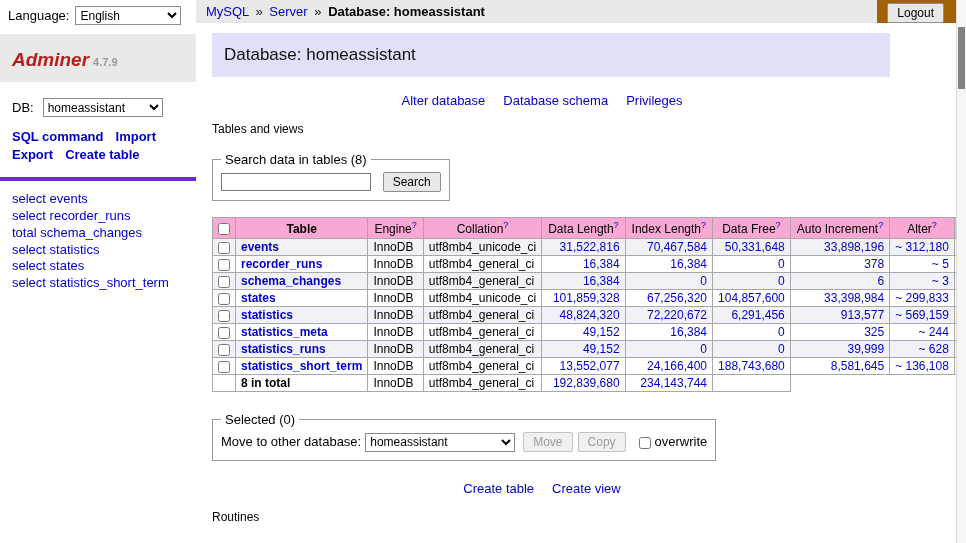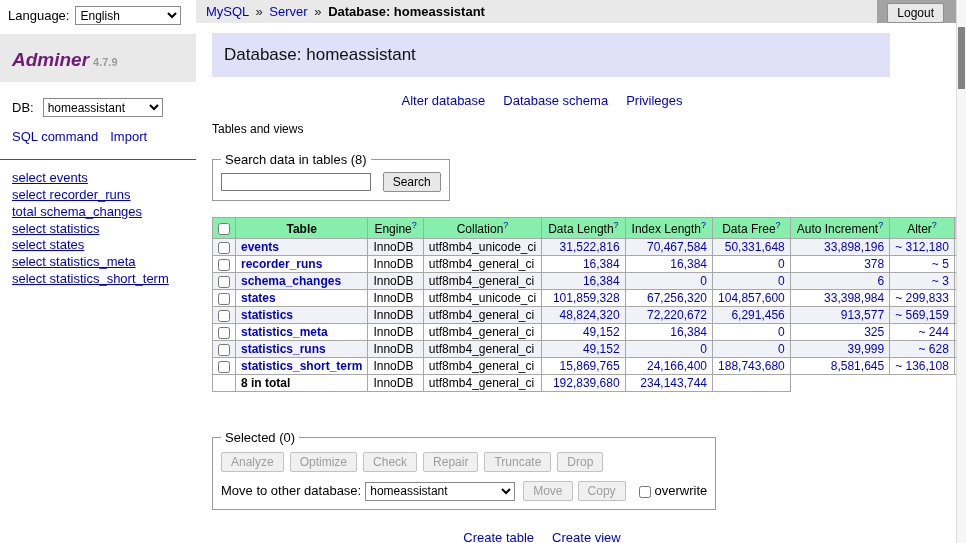--- a/index.html
+++ b/index.html
@@ -11,64 +11,64 @@
   button:disabled { color:#9d9d9d; border-color:#c2c2c2; background:#f0f0f0; cursor:default; }
   input[type=checkbox] { width:12px; height:12px; margin:0 2px; vertical-align:middle; }
 
   .page { display:flex; width:966px; height:543px; }
 
   
   .sidebar { width:196px; flex:0 0 196px; }
   .lang-row { padding:6px 8px 4px; }
   .lang-row select { width:106px; margin-left:4px; }
   .logo { margin:5px 0 0; background:#e9e9e9; padding:8px 12px 9px; }
-  .app-name { font-size:19px; font-weight:bold; font-style:italic; color:#701a75; }
+  .app-name { font-size:19px; font-weight:bold; font-style:italic; color:#b91c1c; }
   .app-version { font-size:11px; color:#9a9a9a; margin-left:4px; }
   .db-row { padding:16px 12px 8px; }
   .db-row select { width:120px; margin-left:4px; }
-  .sidebar-actions { padding:4px 12px 12px; border-bottom:1px solid #6d28d9; }
+  .sidebar-actions { padding:4px 12px 12px; border-bottom:4px solid #6d28d9;font-weight:bold; }
   .sidebar-actions p { margin:0 0 3px; }
   .sidebar-actions a { margin-right:12px; }
   .table-links { padding:10px 12px; }
-  .table-links a { display:block; margin-bottom:1px; line-height:1.22;text-decoration:underline; }
+  .table-links a { display:block; margin-bottom:1px; line-height:1.22; }
 
   
   .main { flex:1 1 auto; display:flex; flex-direction:column; }
   .topbar { display:flex; align-items:flex-start; }
   .breadcrumb { flex:1; background:#e9e9e9; padding:4px 10px; line-height:15px; }
   .breadcrumb .sep { color:#222; margin:0 3px; }
   .breadcrumb b { color:#000; font-weight:bold; }
-  .logout-wrap { padding:3px 22px 0 10px; background:#a3a3a3; }
+  .logout-wrap { padding:3px 22px 0 10px; background:#a16207; }
 
   .content { width:694px; padding:8px 0 16px 16px; }
   .page-title { margin:2px 0 0; background:#e0e0f8; padding:12px; font-size:17px; font-weight:normal; color:#111; }
   .links-row { margin:16px 0 12px;text-align:center; }
   .links-row a { margin-right:18px; }
   h3 { font-size:12px; font-weight:normal; margin:14px 0 14px; }
 
   fieldset { display:inline-block; border:1px solid #999; margin:2px 0 4px; padding:5px 8px 8px; }
   legend { font-size:13px; padding:0 4px; }
   .search-fs input[type=text] { width:150px; height:18px; border:1px solid #777; font:12px "Liberation Sans", sans-serif; padding:1px 3px; }
   .search-fs button { margin-left:8px; }
 
   table { border-collapse:collapse; margin:12px 0 14px; }
   th, td { border:1px solid #a8a8a8; padding:1px 5px; font-size:12px; height:17px; white-space:nowrap; }
-  thead th { background:#86efac; font-weight:normal; text-align:center; padding:2px 6px; }
+  thead th { background:#f9a8d4; font-weight:normal; text-align:center; padding:2px 6px; }
   thead th:nth-child(2) { font-weight:bold; }
   sup { color:#0000cc; font-size:9px; }
   tbody.rows tr:nth-child(odd) { background:#f1f1f8; }
   td.cb, th.cb { width:20px; text-align:center; padding:1px 3px; }
   td.name a { font-weight:bold; }
   td.num { text-align:right; color:#0000cc; }
   td.comment { width:56px; }
   tbody.total td { background:#fff; }
   tbody.total .total-name { font-weight:bold; }
   tbody.total td.noborder { border:none; }
 
-  .selected-fs { margin-top:24px; }
+  .selected-fs { margin-top:6px; }
   .btn-row { margin:2px 0 9px; }
   .btn-row button { margin-right:6px; }
   .move-row span.mv-label { margin-right:4px; }
   .move-row select { width:150px; margin-right:8px; }
   .move-row button { margin-right:5px; }
   .ow { margin-left:6px; font-size:13px; }
   .ow span { margin-left:2px; }
 
   
   .fake-scrollbar { position:fixed; top:0; right:0; width:10px; height:543px; background:#f6f6f6; border-left:1px solid #dcdcdc; }
@@ -86,28 +86,30 @@
     <h1 class="logo">
       <span class="app-name">Adminer</span><span class="app-version">4.7.9</span>
     </h1>
     <div class="db-row">
       <span style="margin-right: 5px;">DB:</span><select><option>homeassistant</option></select>
     </div>
     <div class="sidebar-actions">
       <p>
         <a>SQL command</a><a>Import</a>
       </p>
+      <p>
+        <a>Export</a><a>Create table</a>
+      </p>
     </div>
     <nav class="table-links">
       <a>select events</a>
         <a>select recorder_runs</a>
         <a>total schema_changes</a>
         <a>select statistics</a>
         <a>select states</a>
-        <a>select statistics_meta</a>
         <a>select statistics_short_term</a>
     </nav>
   </aside>
 
   <div class="main">
     <div class="topbar">
       <div class="breadcrumb">
         <a>MySQL</a>
         <span class="sep">»</span>
         <a>Server</a>
@@ -244,21 +246,21 @@
               <td class="num">0</td>
               <td class="num">39,999</td>
               <td class="num">~ 628</td>
               <td class="comment"></td>
             </tr>
             <tr>
               <td class="cb"><input type="checkbox" style=""></td>
               <td class="name"><a>statistics_short_term</a></td>
               <td>InnoDB</td>
               <td>utf8mb4_general_ci</td>
-              <td class="num">15,869,765</td>
+              <td class="num">13,552,077</td>
               <td class="num">24,166,400</td>
               <td class="num">188,743,680</td>
               <td class="num">8,581,645</td>
               <td class="num">~ 136,108</td>
               <td class="comment"></td>
             </tr>
         </tbody>
         <tbody class="total">
           <tr>
             <td class="cb"></td>
@@ -270,23 +272,20 @@
             <td></td>
             <td class="noborder"></td>
             <td class="noborder"></td>
             <td class="noborder"></td>
           </tr>
         </tbody>
       </table>
 
       <fieldset class="selected-fs">
         <legend>Selected (0)</legend>
-        <div class="btn-row">
-          <button disabled="">Analyze</button><button disabled="">Optimize</button><button disabled="">Check</button><button disabled="">Repair</button><button disabled="">Truncate</button><button disabled="">Drop</button>
-        </div>
         <div class="move-row">
           <span class="mv-label">Move to other database:</span><select><option>homeassistant</option></select><button disabled="">Move</button><button disabled="">Copy</button><label class="ow"><input type="checkbox" style=""><span>overwrite</span></label>
         </div>
       </fieldset>
 
       <p class="links-row">
         <a>Create table</a><a>Create view</a>
       </p>
 
       <h3>Routines</h3>

